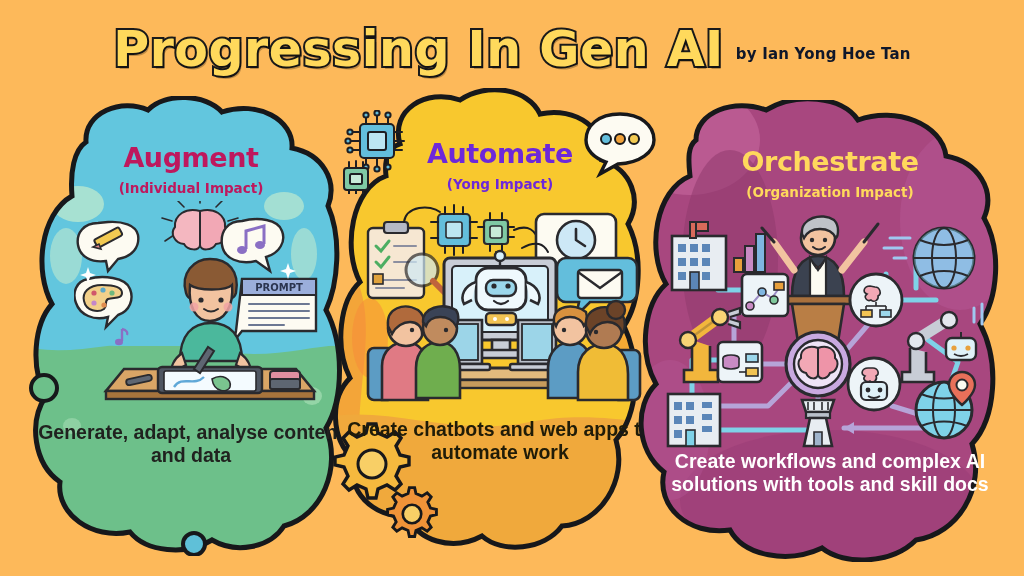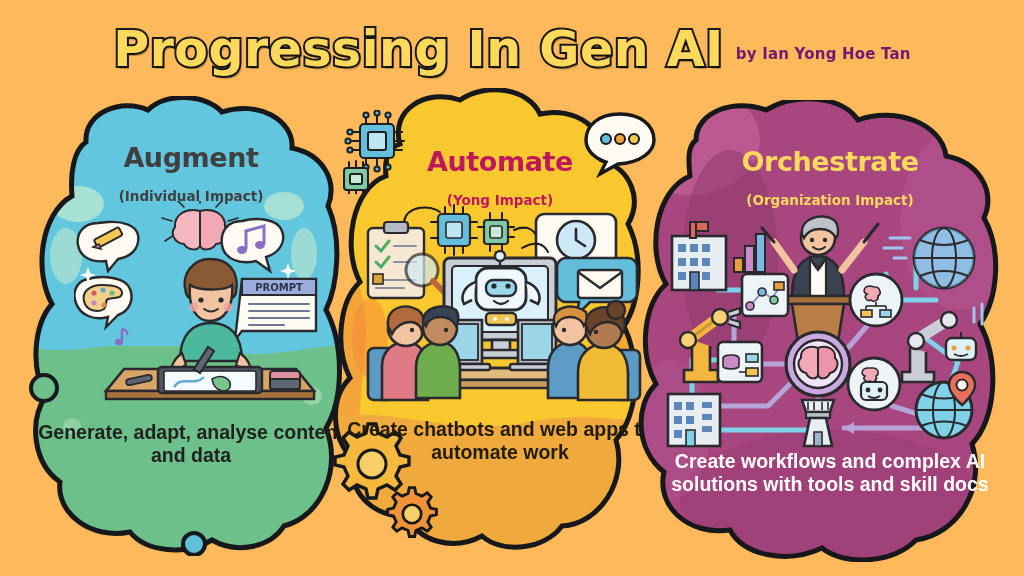--- a/index.html
+++ b/index.html
@@ -32,21 +32,21 @@
     letter-spacing: 0.5px;
     color: #FFD95C;
     -webkit-text-stroke: 4px #1A1A1A;
     paint-order: stroke fill;
     text-shadow: 2px 3px 0 rgba(0,0,0,0.25);
     white-space: nowrap;
   }
   #byline {
     font-size: 15px;
     font-weight: 800;
-    color: #701a75;
+    color: #0f172a;
     letter-spacing: 0.2px;
     white-space: nowrap;
     padding-top: 10px;
   }
 
   
   .panel { position: absolute; }
   .blob-svg { position: absolute; top: 0; left: 0; }
 
   .panel-head {
@@ -57,40 +57,40 @@
   }
   .panel-title {
     font-size: 27px;
     font-weight: 900;
     letter-spacing: -0.4px;
     line-height: 1.05;
   }
   .panel-sub {
     font-size: 13.5px;
     font-weight: 800;
-    margin-top: 16px;
+    margin-top: 8px;
   }
   .panel-caption {
     position: absolute;
     width: 100%;
     text-align: center;
     font-family: "Liberation Sans", sans-serif;
     font-size: 19.5px;
     font-weight: 700;
     line-height: 1.18;
     pointer-events: none;
   }
 
   
   #panel-augment      { left: 26px;  top: 96px;  width: 330px; height: 460px; }
   #panel-automate     { left: 330px; top: 88px;  width: 340px; height: 470px; }
   #panel-orchestrate  { left: 630px; top: 100px; width: 400px; height: 462px; }
 
-  #panel-augment .panel-head     { top: 48px;  color: #404040; }
-  #panel-automate .panel-head    { top: 60px;  color: #be185d; }
+  #panel-augment .panel-head     { top: 48px;  color: #be185d; }
+  #panel-automate .panel-head    { top: 52px;  color: #6d28d9; }
   #panel-orchestrate .panel-head { top: 48px;  color: #FFD95C; }
 
   #panel-augment .panel-caption     { top: 325px; color: #20221F; }
   #panel-automate .panel-caption    { top: 330px; color: #201C08; }
   #panel-orchestrate .panel-caption { top: 350px; color: #FFFFFF; }
 
   
   .illus {
     position: absolute;
     overflow: hidden;

